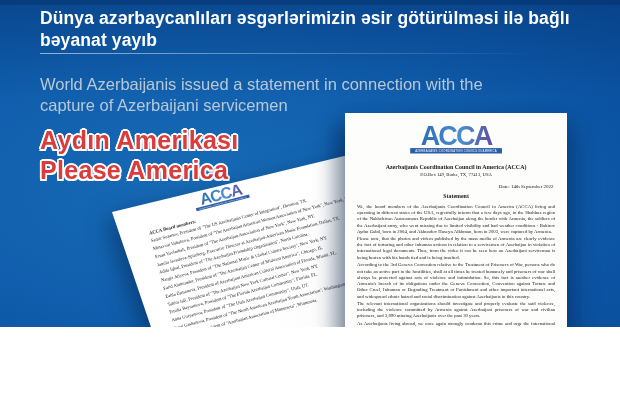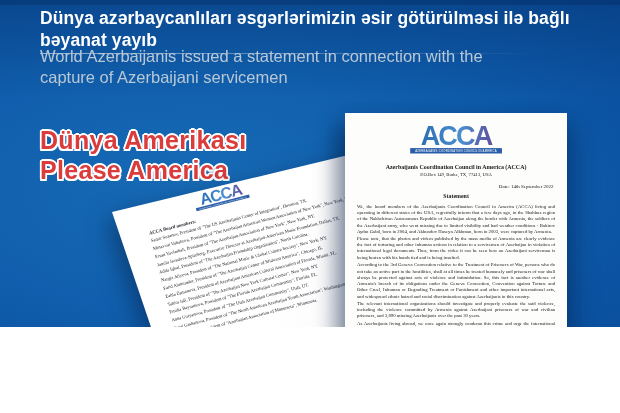--- a/index.html
+++ b/index.html
@@ -7,21 +7,21 @@
         background:#0d57a6;
         background-image:radial-gradient(95% 85% at 32% 58%, #176bb6 0%, #1160ae 40%, #0c55a4 72%, #094c9a 100%);
         font-family:"Liberation Sans", sans-serif;}
   .top-strip{position:absolute;top:0;left:0;right:0;height:5px;background:rgba(3,34,80,.30);}
   .header-shade{position:absolute;top:0;left:0;right:0;height:98px;background:linear-gradient(180deg,rgba(4,40,92,.28),rgba(4,40,92,0));}
 
   .headline-az{position:absolute;left:40px;top:7px;width:532px;color:#ffffff;
                font-size:17.5px;font-weight:bold;line-height:1.27;letter-spacing:.1px;}
   .divider{position:absolute;left:40px;top:53px;width:496px;height:1px;
            background:linear-gradient(90deg,rgba(255,255,255,.55),rgba(255,255,255,.14) 78%,rgba(255,255,255,0));}
-  .headline-en{position:absolute;left:40px;top:46px;width:486px;color:#b9c8d6;
+  .headline-en{position:absolute;left:40px;top:74px;width:486px;color:#b9c8d6;
                font-size:16.5px;line-height:1.27;}
 
   .region-label{position:absolute;left:40px;top:126px;font-size:25px;font-weight:bold;
                 line-height:1.18;color:#dc3b3c;letter-spacing:.3px;
                 text-shadow:-1.5px -1.5px 0 #fff,1.5px -1.5px 0 #fff,-1.5px 1.5px 0 #fff,1.5px 1.5px 0 #fff,
                             -1.8px 0 0 #fff,1.8px 0 0 #fff,0 -1.8px 0 #fff,0 1.8px 0 #fff;}
 
   
   .left-paper-wrap{position:absolute;inset:0;z-index:3;filter:drop-shadow(-5px 9px 12px rgba(2,25,61,.5));}
   .left-paper{position:absolute;inset:0;
@@ -59,21 +59,21 @@
 
 <div class="page">
   <div class="top-strip"></div>
   <div class="header-shade"></div>
 
   <div class="headline-az">Dünya azərbaycanlıları əsgərlərimizin əsir götürülməsi ilə bağlı bəyanat yayıb</div>
   <div class="divider"></div>
   <div class="headline-en">World Azerbaijanis issued a statement in connection with the capture of Azerbaijani servicemen</div>
 
   <div class="region-label">
-    <div>Dünya Amerikası</div>
+    <div>Aydın Amerikası</div>
     <div>Please America</div>
   </div>
 
   <div class="left-paper-wrap">
     <div class="left-paper">
       <div class="board-rot">
         <div class="board-inner">
           <svg class="board-logo" viewBox="0 0 130 40">
             <defs>
               <linearGradient id="accaGrad" x1="0" y1="0" x2="1" y2="0">

